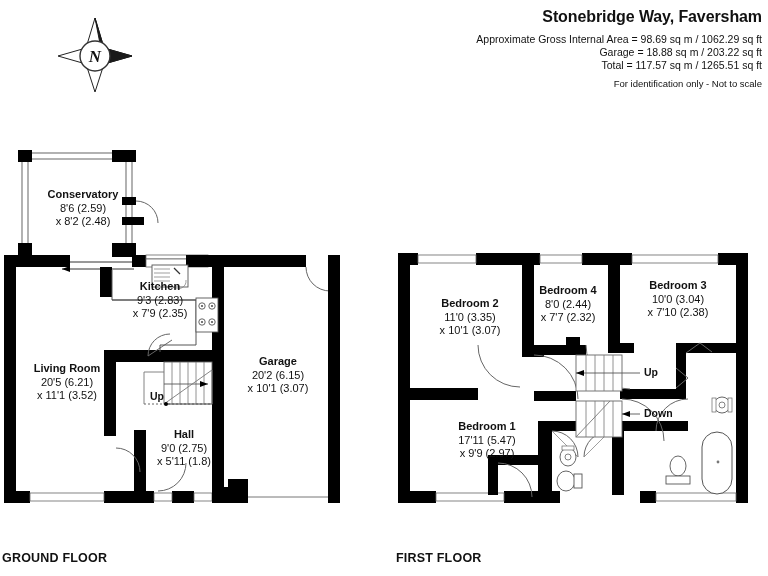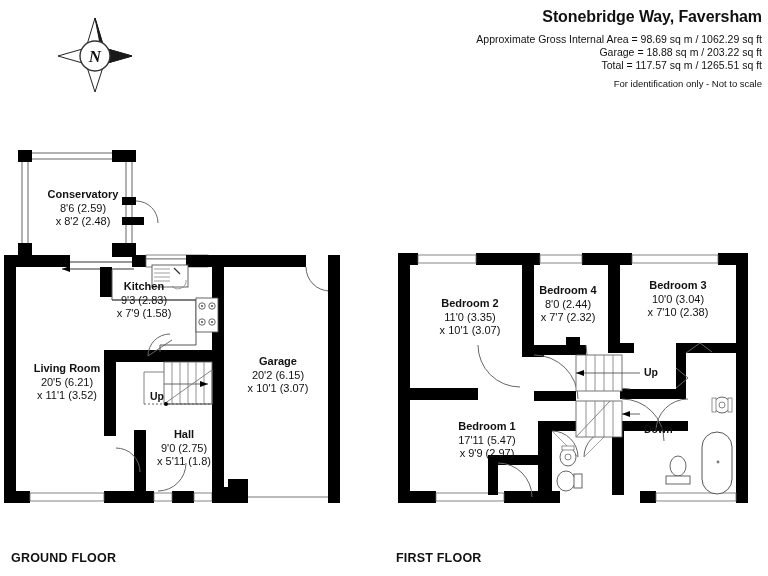--- a/index.html
+++ b/index.html
@@ -5,21 +5,21 @@
   html,body{margin:0;padding:0;background:#ffffff;}
   body{width:768px;height:576px;position:relative;overflow:hidden;
        font-family:"Liberation Sans",sans-serif;color:#111;}
   .plan{position:absolute;left:0;top:0;width:768px;height:576px;}
   .hdr-title{position:absolute;right:6px;top:8px;font-size:16px;font-weight:bold;
              letter-spacing:-0.1px;white-space:nowrap;}
   .hdr-line{position:absolute;right:6px;font-size:10.5px;white-space:nowrap;}
   .hdr-l1{top:33px;} .hdr-l2{top:46px;} .hdr-l3{top:59px;}
   .hdr-note{position:absolute;right:6px;top:78px;font-size:9.5px;white-space:nowrap;margin-left:32px;}
   .floor-label{position:absolute;font-size:12.5px;font-weight:bold;letter-spacing:0.2px;}
-  .fl-ground{left:11px;top:551px;}
+  .fl-ground{left:2px;top:551px;}
   .fl-first{left:396px;top:551px;}
   .rlabel{position:absolute;text-align:center;line-height:13.5px;white-space:nowrap;}
   .rlabel .nm{font-size:11px;font-weight:bold;display:block;}
   .rlabel .d1,.rlabel .d2{font-size:11px;display:block;}
   .sl{position:absolute;font-size:10.5px;font-weight:bold;}
 </style>
 </head>
 <body>
 
 <svg class="plan" viewBox="0 0 768 576">
@@ -262,24 +262,24 @@
 <div class="hdr-note">For identification only - Not to scale</div>
 
 <div class="floor-label fl-ground">GROUND FLOOR</div>
 <div class="floor-label fl-first">FIRST FLOOR</div>
 
 <div class="rlabel" style="left:28px;top:188px;width:110px;">
   <span class="nm">Conservatory</span>
   <span class="d1">8'6 (2.59)</span>
   <span class="d2">x 8'2 (2.48)</span>
 </div>
-<div class="rlabel" style="left:94px;top:280px;width:100px;text-align:center;">
+<div class="rlabel" style="left:110px;top:280px;width:100px;text-align:center;">
   <span class="nm">Kitchen</span>
   <span class="d1">9'3 (2.83)</span>
-  <span class="d2">x 7'9 (1.58)</span>
+  <span class="d2">x 7'9 (2.35)</span>
 </div>
 <div class="rlabel" style="left:9px;top:362px;width:116px;">
   <span class="nm">Living Room</span>
   <span class="d1">20'5 (6.21)</span>
   <span class="d2">x 11'1 (3.52)</span>
 </div>
 <div class="rlabel" style="left:226px;top:355px;width:104px;">
   <span class="nm">Garage</span>
   <span class="d1">20'2 (6.15)</span>
   <span class="d2">x 10'1 (3.07)</span>
@@ -306,13 +306,13 @@
   <span class="d2">x 7'10 (2.38)</span>
 </div>
 <div class="rlabel" style="left:430px;top:420px;width:114px;">
   <span class="nm">Bedroom 1</span>
   <span class="d1">17'11 (5.47)</span>
   <span class="d2">x 9'9 (2.97)</span>
 </div>
 
 <div class="sl" style="left:150px;top:390px;">Up</div>
 <div class="sl" style="left:644px;top:366px;">Up</div>
-<div class="sl" style="left:644px;top:407px;margin-top:16px;">Down</div>
+<div class="sl" style="left:644px;top:407px;">Down</div>
 
 </body></html>

